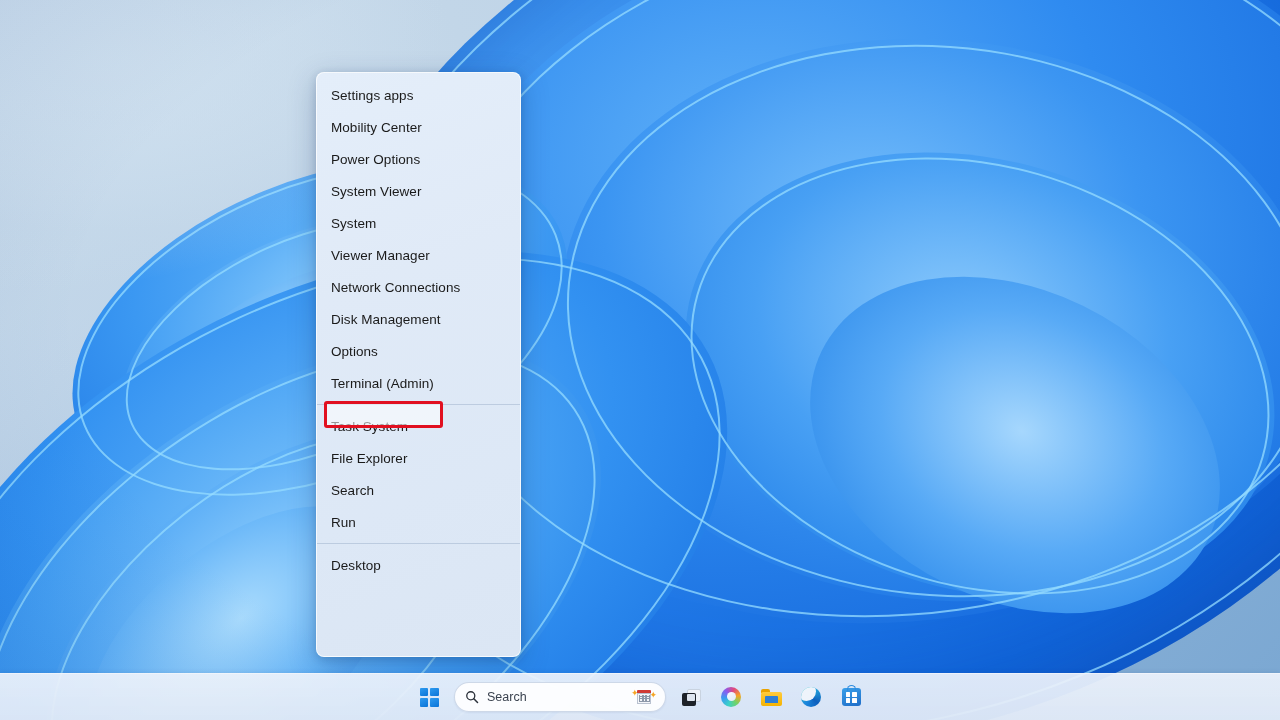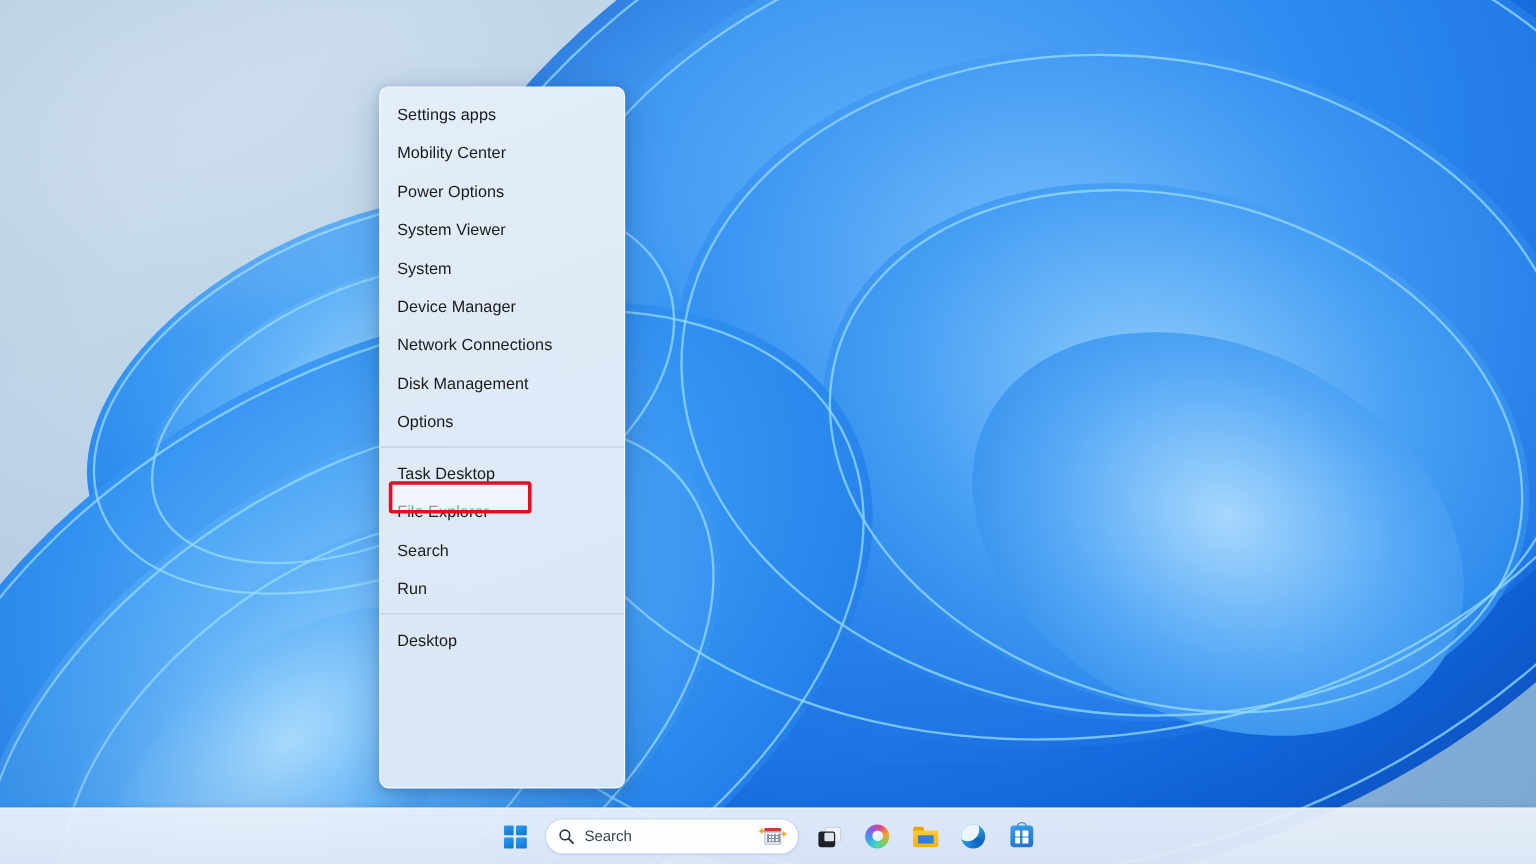--- a/index.html
+++ b/index.html
@@ -223,34 +223,37 @@
       <div class="menu-item">
         <span class="label">Power Options</span>
       </div>
       <div class="menu-item">
         <span class="label">System Viewer</span>
       </div>
       <div class="menu-item">
         <span class="label">System</span>
       </div>
       <div class="menu-item">
-        <span class="label">Device Manager</span>
+        <span class="label">Viewer Manager</span>
       </div>
       <div class="menu-item">
         <span class="label">Network Connections</span>
       </div>
       <div class="menu-item">
         <span class="label">Disk Management</span>
       </div>
       <div class="menu-item">
         <span class="label">Options</span>
       </div>
+      <div class="menu-item">
+        <span class="label">Terminal (Admin)</span>
+      </div>
       <div class="sep"></div>
       <div class="menu-item">
-        <span class="label">Task Desktop</span>
+        <span class="label">Task System</span>
       </div>
       <div class="menu-item">
         <span class="label">File Explorer</span>
       </div>
       <div class="menu-item">
         <span class="label">Search</span>
       </div>
       <div class="menu-item">
         <span class="label">Run</span>
       </div>

